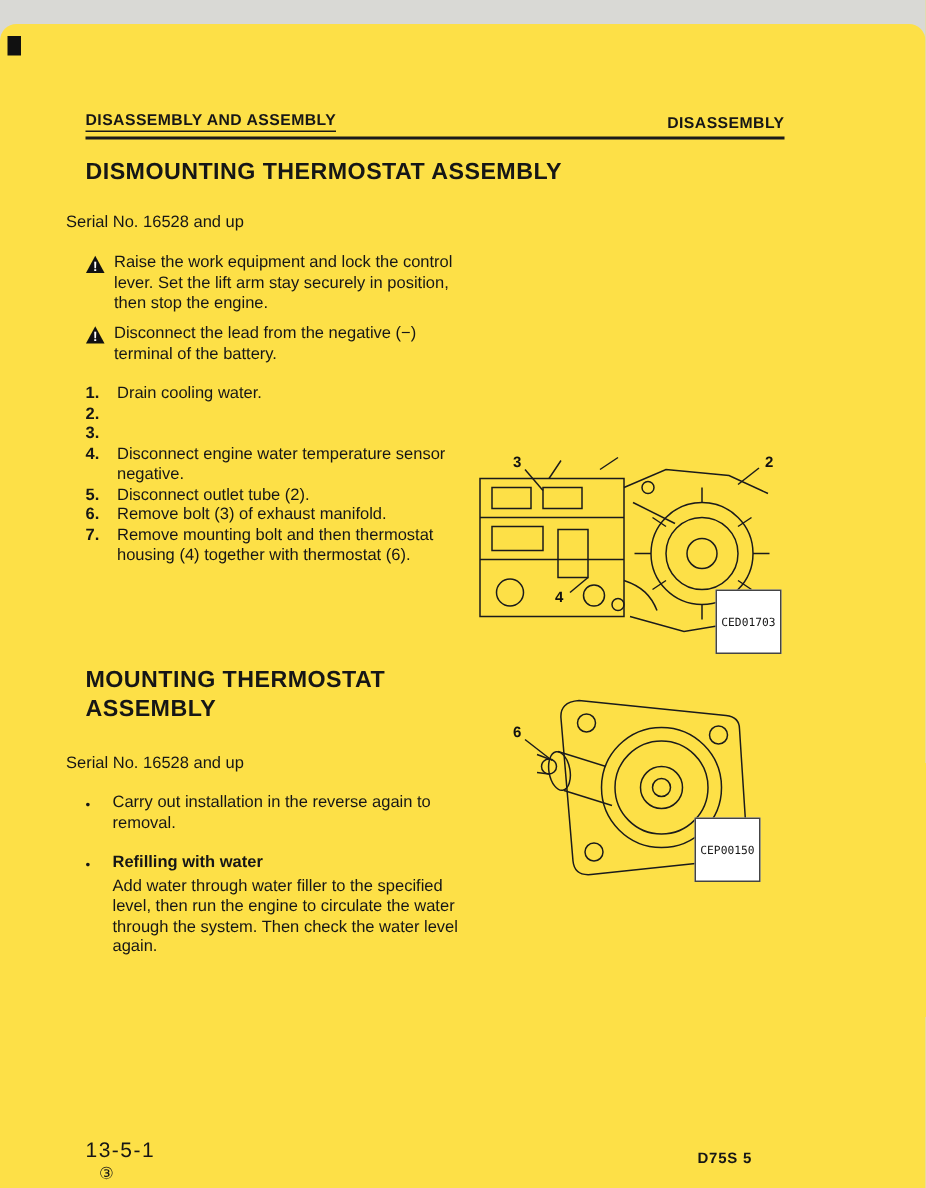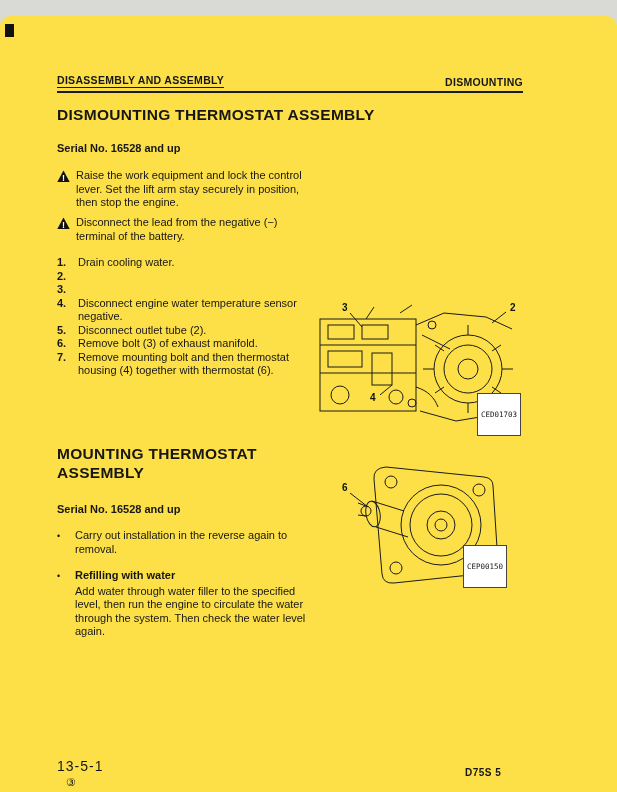--- a/index.html
+++ b/index.html
@@ -21,21 +21,21 @@
     display: flex; justify-content: space-between; align-items: flex-end;
     border-bottom: 2px solid #1a1a1a; padding-bottom: 3px;
     font-size: 10.5px; font-weight: bold; letter-spacing: .3px;
   }
   .header-left { border-bottom: 1px solid #1a1a1a; padding-bottom: 1px; }
 
   .h1 {
     position: absolute; left: 57px; top: 90px;
     font-size: 15.5px; font-weight: bold; letter-spacing: .3px;
   }
-  .serial { position: absolute; left: 57px; font-size: 11px; font-weight: bold; }
+  .serial { position: absolute; left: 44px; font-size: 11px; font-weight: normal; }
   .serial1 { top: 126px; }
   .serial2 { top: 487px; }
 
   .warn {
     position: absolute; left: 57px; width: 254px;
     display: flex; gap: 6px;
     font-size: 11px; line-height: 13.5px;
   }
   .warn1 { top: 153px; }
   .warn2 { top: 200px; }
@@ -79,21 +79,21 @@
 </style>
 </head>
 <body>
 
 <div class="page">
 
   <div class="reg-mark"></div>
 
   <div class="header">
     <span class="header-left">DISASSEMBLY AND ASSEMBLY</span>
-    <span class="header-right">DISMOUNTING</span>
+    <span class="header-right">DISASSEMBLY</span>
   </div>
 
   <div class="h1">DISMOUNTING THERMOSTAT ASSEMBLY</div>
   <div class="serial serial1">Serial No. 16528 and up</div>
 
   <div class="warn warn1">
     <span class="wicon">
       <svg width="13" height="13" viewBox="0 0 13 13">
         <polygon points="6.5,0.5 12.7,12 0.3,12" fill="#111"></polygon>
         <text x="6.5" y="10.6" text-anchor="middle" font-size="9" font-weight="bold" fill="#fff">!</text>

